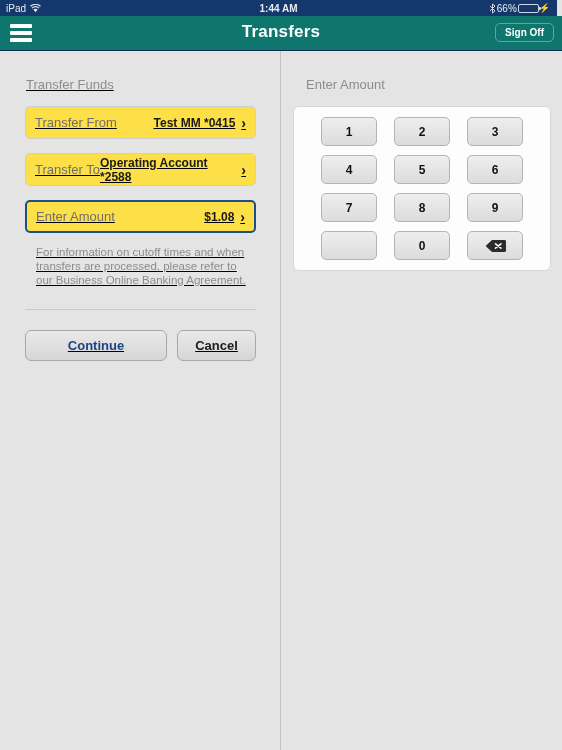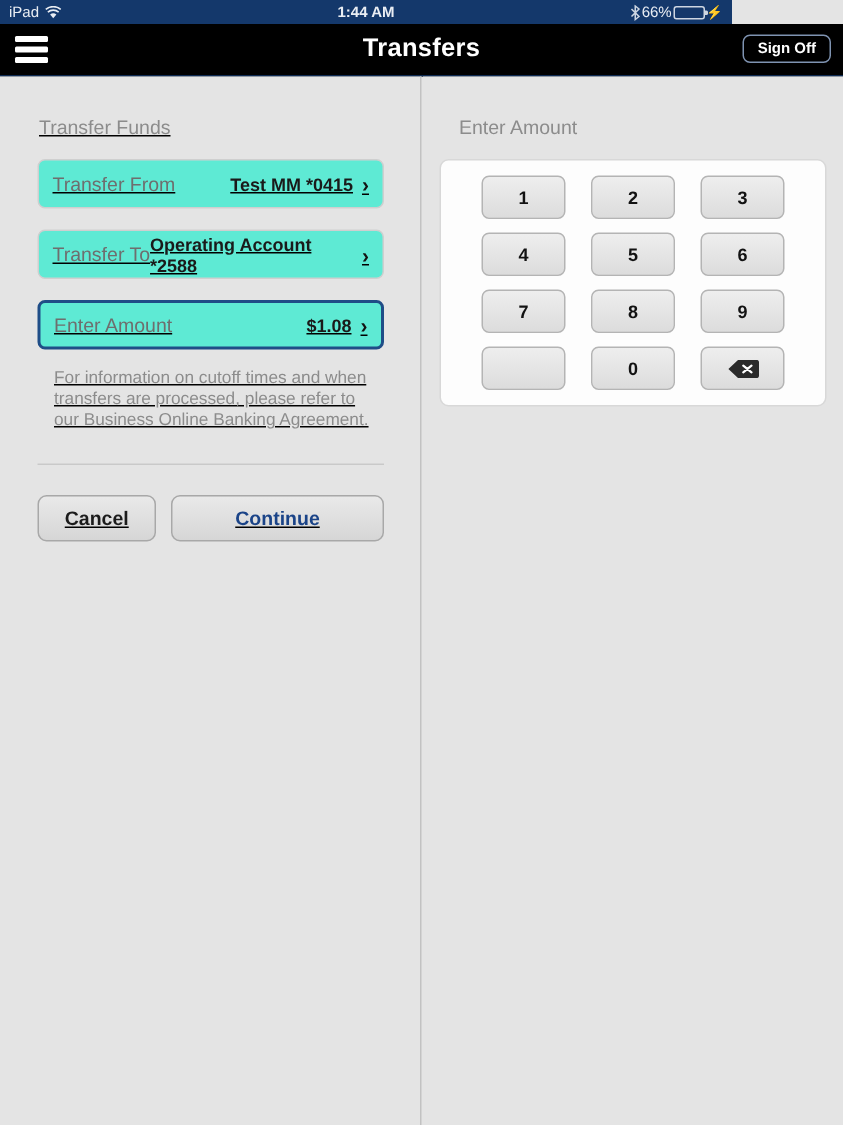--- a/index.html
+++ b/index.html
@@ -17,21 +17,21 @@
   .app {
     position: relative;
     width: 562px;
     height: 750px;
   }
 
   
   .statusbar {
     position: absolute;
     top: 0; left: 0;
-    width: 488px;
+    width: 557px;
     height: 16px;
     background: #14386b;
     color: #e9edf3;
     font-size: 10px;
     display: flex;
     align-items: center;
   }
   .sb-left {
     position: absolute;
     left: 6px;
@@ -79,21 +79,21 @@
     border-radius: 1px;
   }
   .bolt { font-size: 9px; color: #cdd6e2; }
 
   
   .navbar {
     position: absolute;
     top: 16px; left: 0;
     width: 562px;
     height: 34px;
-    background: #000000;
+    background: #0f766e;
     border-bottom: 1px solid #0d2a52;
   }
   .hamburger {
     position: absolute;
     left: 8px;
     top: 6px;
     width: 26px;
     height: 22px;
     padding: 2px;
     box-sizing: border-box;
@@ -156,21 +156,21 @@
     font-size: 13px;
     margin: 26px 0 0 26px;
   }
   .right-pane .section-title { margin-left: 24px; }
 
   
   .rows {
     margin: 14px 24px 0 25px;
   }
   .row {
-    background: #5eead4;
+    background: #fde047;
     border: 1px solid #cfcfcf;
     border-radius: 5px;
     height: 33px;
     display: flex;
     align-items: center;
     padding: 0 9px;
     margin-bottom: 14px;
     cursor: pointer;
     box-sizing: border-box;
   }
@@ -329,22 +329,22 @@
         <span class="row-value">$1.08</span>
         <span class="chev">›</span>
       </div>
     </div>
 
     <div class="note">For information on cutoff times and when transfers are processed, please refer to our Business Online Banking Agreement.</div>
 
     <div class="divider"></div>
 
     <div class="actions">
+      <div class="btn btn-continue">Continue</div>
       <div class="btn btn-cancel">Cancel</div>
-      <div class="btn btn-continue">Continue</div>
     </div>
   </div>
 
   <div class="right-pane">
     <div class="section-title">Enter Amount</div>
 
     <div class="keypad-card">
       <div class="keypad-grid">
         <div class="key">1</div>
         <div class="key">2</div>

